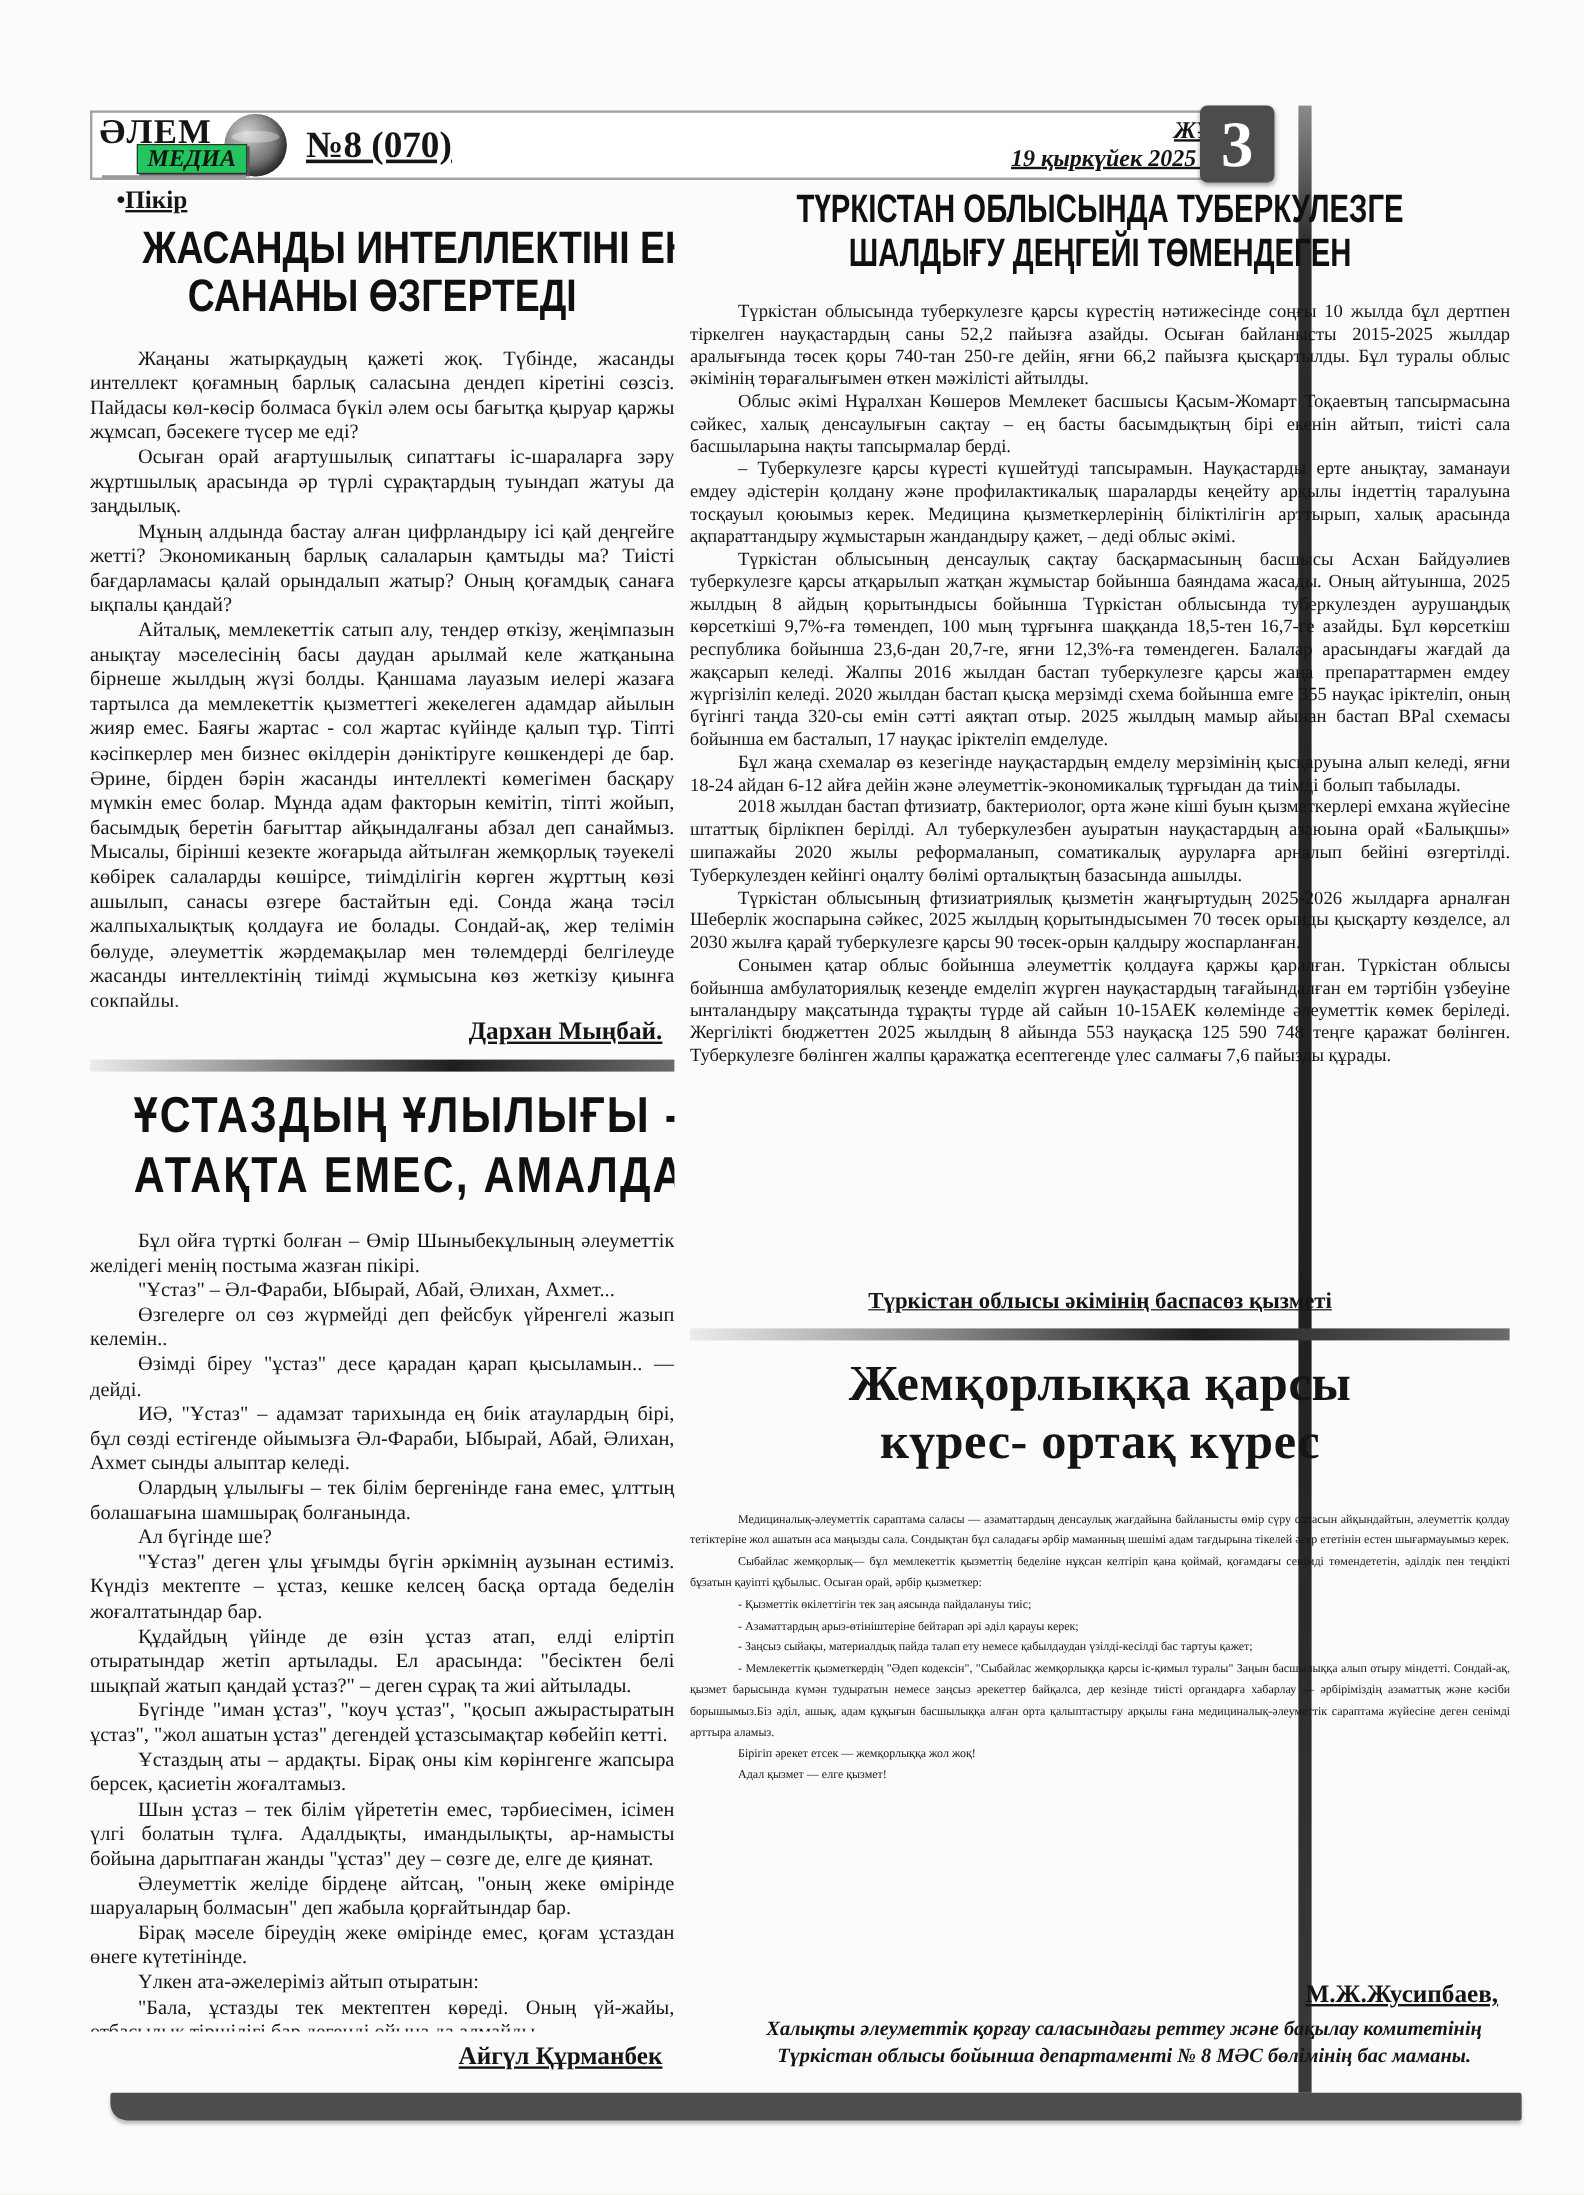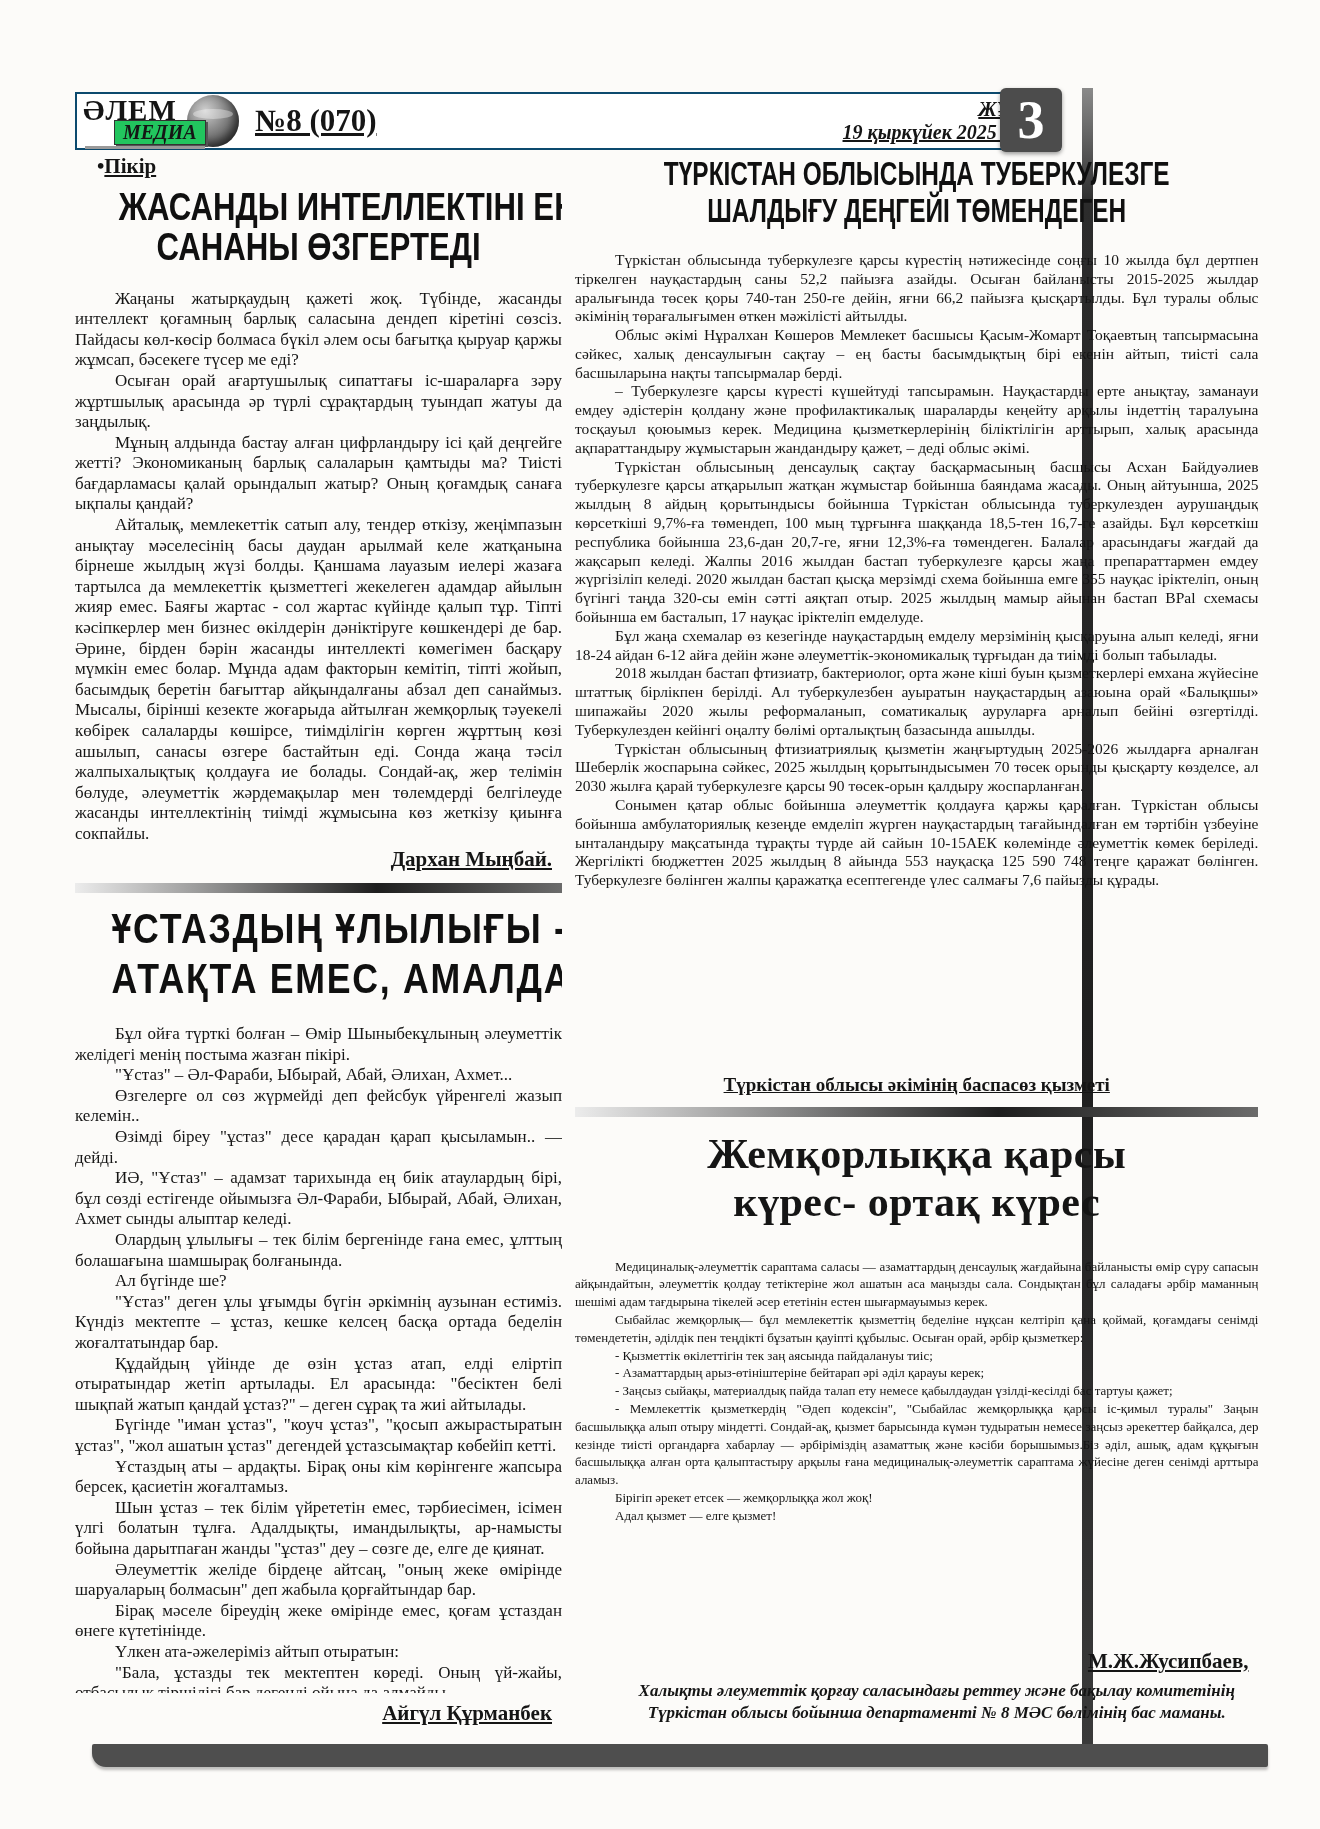--- a/index.html
+++ b/index.html
@@ -1,21 +1,21 @@
 <!DOCTYPE html>
 <html lang="kk"><head>
 <meta charset="utf-8">
 <style>
   html,body{margin:0;padding:0;background:#e9e7e3;}
   .page{position:relative;width:1320px;height:1829px;margin:0 auto;background:#fcfbf9;
         font-family:"Liberation Serif",serif;color:#151515;overflow:hidden;}
 
   
   .masthead{position:absolute;left:75px;top:92px;width:986px;height:58px;
-            border:2px solid #0c4a6e;background:#fff;display:flex;align-items:center;box-sizing:border-box;}
+            border:2px solid #a3a3a3;background:#fff;display:flex;align-items:center;box-sizing:border-box;}
   .logo{position:relative;margin-left:6px;width:158px;height:54px;}
   .globe{position:absolute;right:2px;top:1px;width:52px;height:52px;border-radius:50%;
          background:radial-gradient(circle at 35% 30%, #cfcfcf 0%, #8a8a8a 40%, #2f2f2f 100%);
          box-shadow:inset -4px -4px 8px rgba(0,0,0,.5);}
   .globe:before{content:"";position:absolute;left:6px;top:14px;width:40px;height:10px;background:rgba(255,255,255,.35);border-radius:50%;}
   .logo-top{position:absolute;left:0;top:0;font-weight:bold;font-size:29px;letter-spacing:1px;font-family:"Liberation Serif",serif;}
   .logo-bottom{position:absolute;left:31px;top:26px;font-weight:bold;font-style:italic;font-size:20px;
                border:1px solid #333;padding:0 8px;background:#22c55e;box-shadow:2px 2px 0 #555;}
   .logo-tagline{position:absolute;left:2px;top:52px;width:120px;height:3px;background:#9a9a9a;}
   .issue{font-size:31px;font-weight:bold;text-decoration:underline;margin-left:14px;}
@@ -56,21 +56,21 @@
   .t-a2{font-size:42px;line-height:1.18;letter-spacing:2px;--sx:.85;margin-top:4px;}
   .t-a3{font-size:33px;line-height:1.12;--sx:.74;margin-top:4px;}
   .hl-serif{font-family:"Liberation Serif",serif;font-weight:bold;text-align:center;font-size:42px;
             line-height:1.15;margin:6px 0 10px;letter-spacing:.5px;}
   .hl-serif .hl-line{display:block;}
 
   .body-text{margin-top:21px;flex:1 1 auto;overflow:hidden;}
   .body-text p{margin:0;text-indent:40px;text-align:justify;}
   .bt-left{font-size:17px;line-height:20.6px;}
   .bt-right-1{font-size:15.5px;line-height:18.8px;}
-  .bt-right-2{font-size:13px;line-height:17.8px;}
+  .bt-right-2{font-size:10px;line-height:17.8px;}
 
   .byline{flex:none;margin-top:auto;padding:8px 10px 4px 0;text-align:right;font-weight:bold;font-size:21px;}
   .byline .by-name{text-decoration:underline;}
   .byline-center{text-align:center;font-size:19px;padding-right:0;}
   .byline-role{flex:none;text-align:center;font-weight:bold;font-style:italic;font-size:17px;line-height:1.3;
                padding:2px 0 6px 40px;}
 </style>
 </head>
 <body>
 

